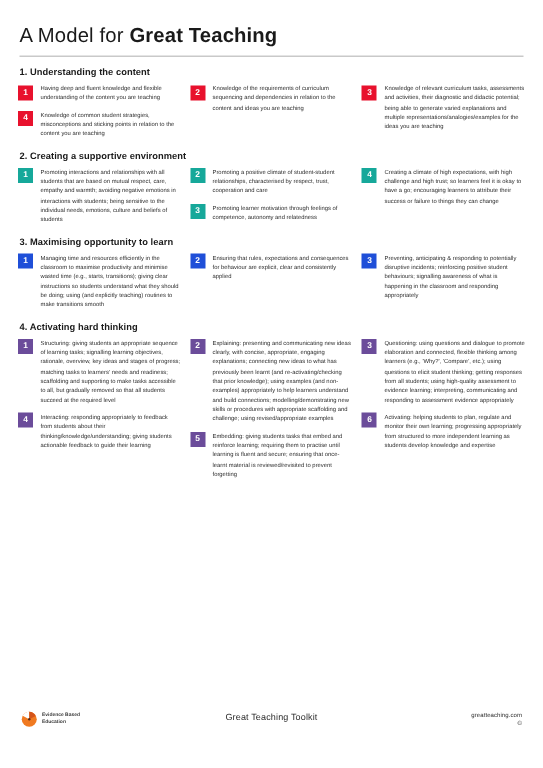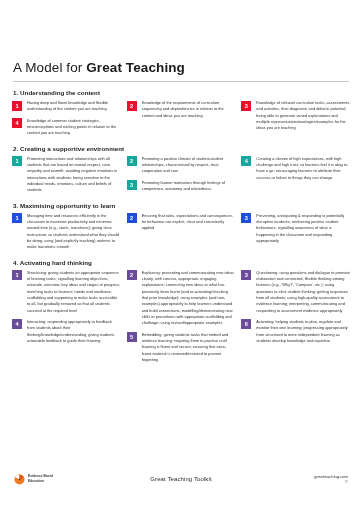--- a/index.html
+++ b/index.html
@@ -19,21 +19,21 @@
 
   .page {
     width: 362px;
     height: 512px;
     padding: 16px 12px 0 12px;
     position: relative;
     background: #ffffff;
   }
 
   
-  .title-block { padding: 0 1px; margin-top: 44px; }
+  .title-block { padding: 0 1px; }
 
   .page-title {
     font-size: 13.5px;
     font-weight: 300;
     letter-spacing: .1px;
     color: #1a1a1a;
     white-space: nowrap;
   }
   .page-title .strong { font-weight: 700; }
 

